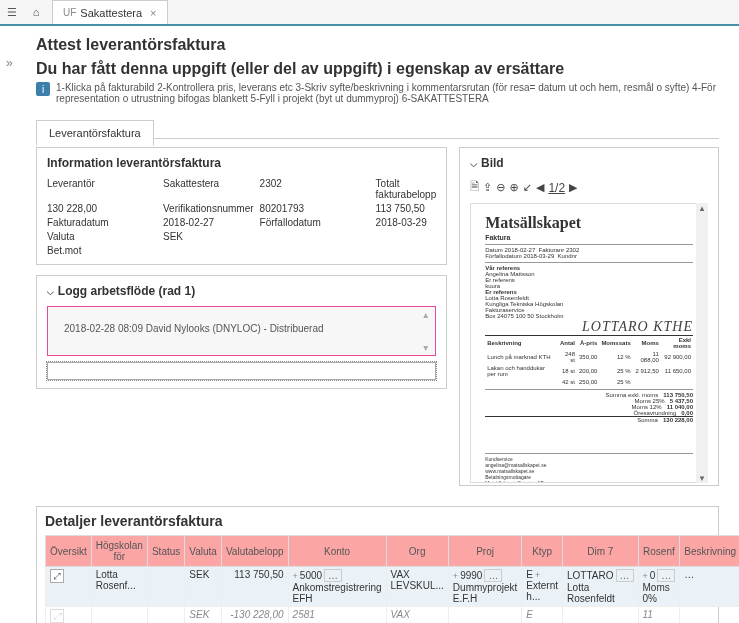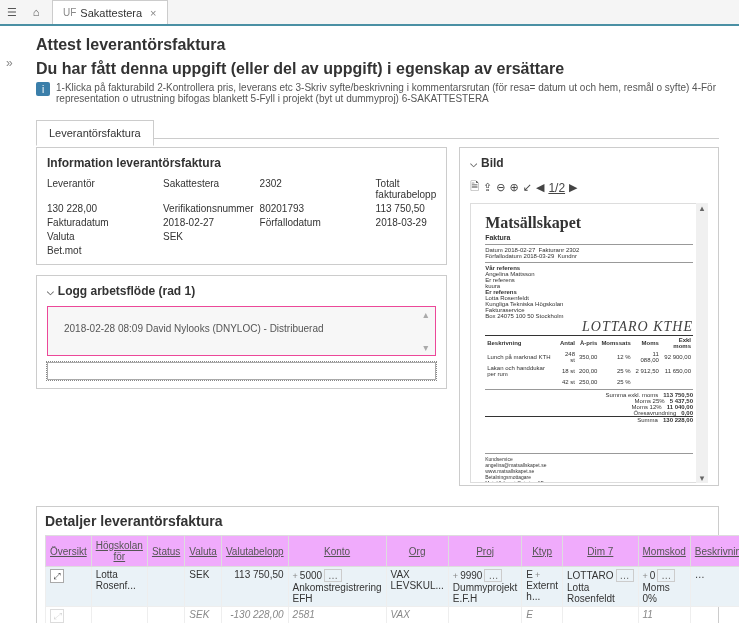--- a/index.html
+++ b/index.html
@@ -40,21 +40,21 @@
 .invoice-preview h2 { font-family: Georgia, serif; font-size: 16px; font-weight: bold; margin-bottom: 2px; }
 .invoice-preview .section { border-top: 1px solid #999; margin-top: 3px; padding-top: 2px; }
 .invoice-preview .row { display: flex; justify-content: space-between; flex-direction: column; }
 .invoice-preview table { width: 100%; border-collapse: collapse; font-size: 6px; }
 .invoice-preview th, .invoice-preview td { text-align: left; padding: 1px 2px; }
 .invoice-preview .right { text-align: right; }
 .invoice-preview .sig { font-family: cursive; font-size: 14px; color: #404040; font-style: italic; letter-spacing: 1px; }
 .details-panel { border: 1px solid #ccc; padding: 6px 8px; margin-top: 10px; }
 .details-title { font-weight: bold; font-size: 14px; margin-bottom: 6px; }
 .details-table { width: 100%; border-collapse: collapse; font-size: 10px; }
-.details-table th { background: #f0abfc; border: 1px solid #ddd; padding: 4px; font-weight: normal; color: #555; text-align: center; text-decoration: underline; }
+.details-table th { background: #fca5a5; border: 1px solid #ddd; padding: 4px; font-weight: normal; color: #555; text-align: center; }
 .details-table td { border: 1px solid #eee; padding: 2px 4px; vertical-align: top; }
 .details-table tr.active { background: #eaf2f7; }
 .row-icon { width: 14px; height: 14px; border: 1px solid #aaa; display: inline-flex; align-items: center; justify-content: center; font-size: 9px; background: #fff; cursor: pointer; }
 .cell-input { display: flex; align-items: center; gap: 2px; }
 .cell-input .main-val { font-weight: normal; }
 .cell-input .more { border: 1px solid #ccc; padding: 0 3px; cursor: pointer; color: #666; }
 .cell-input .plus { color: #888; font-size: 9px; }
 </style>
 </head>
 <body>
@@ -227,21 +227,21 @@
         <th>Översikt</th>
         <th>Högskolan för</th>
         <th>Status</th>
         <th>Valuta</th>
         <th>Valutabelopp</th>
         <th>Konto</th>
         <th>Org</th>
         <th>Proj</th>
         <th>Ktyp</th>
         <th>Dim 7</th>
-        <th>Momskod</th>
+        <th>Rosenf</th>
         <th>Beskrivning</th>
       </tr>
       <tr class="active">
         <td><span class="row-icon">⤢</span></td>
         <td>Lotta Rosenf...</td>
         <td></td>
         <td>SEK</td>
         <td style="text-align:right">113 750,50</td>
         <td><div class="cell-input">
                 <span class="plus">+</span>

